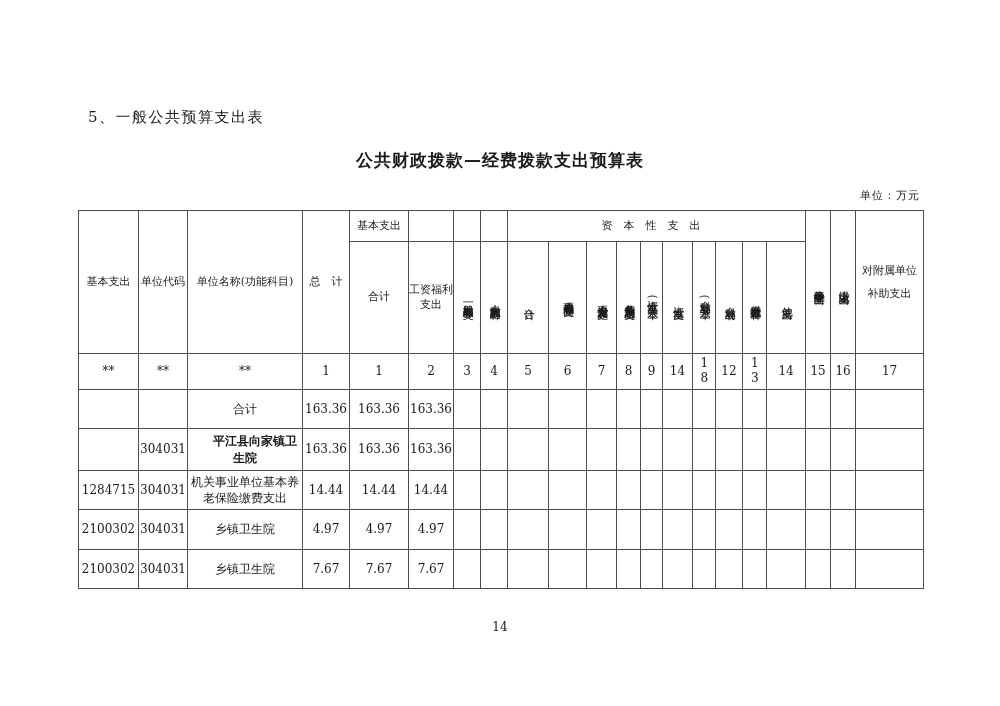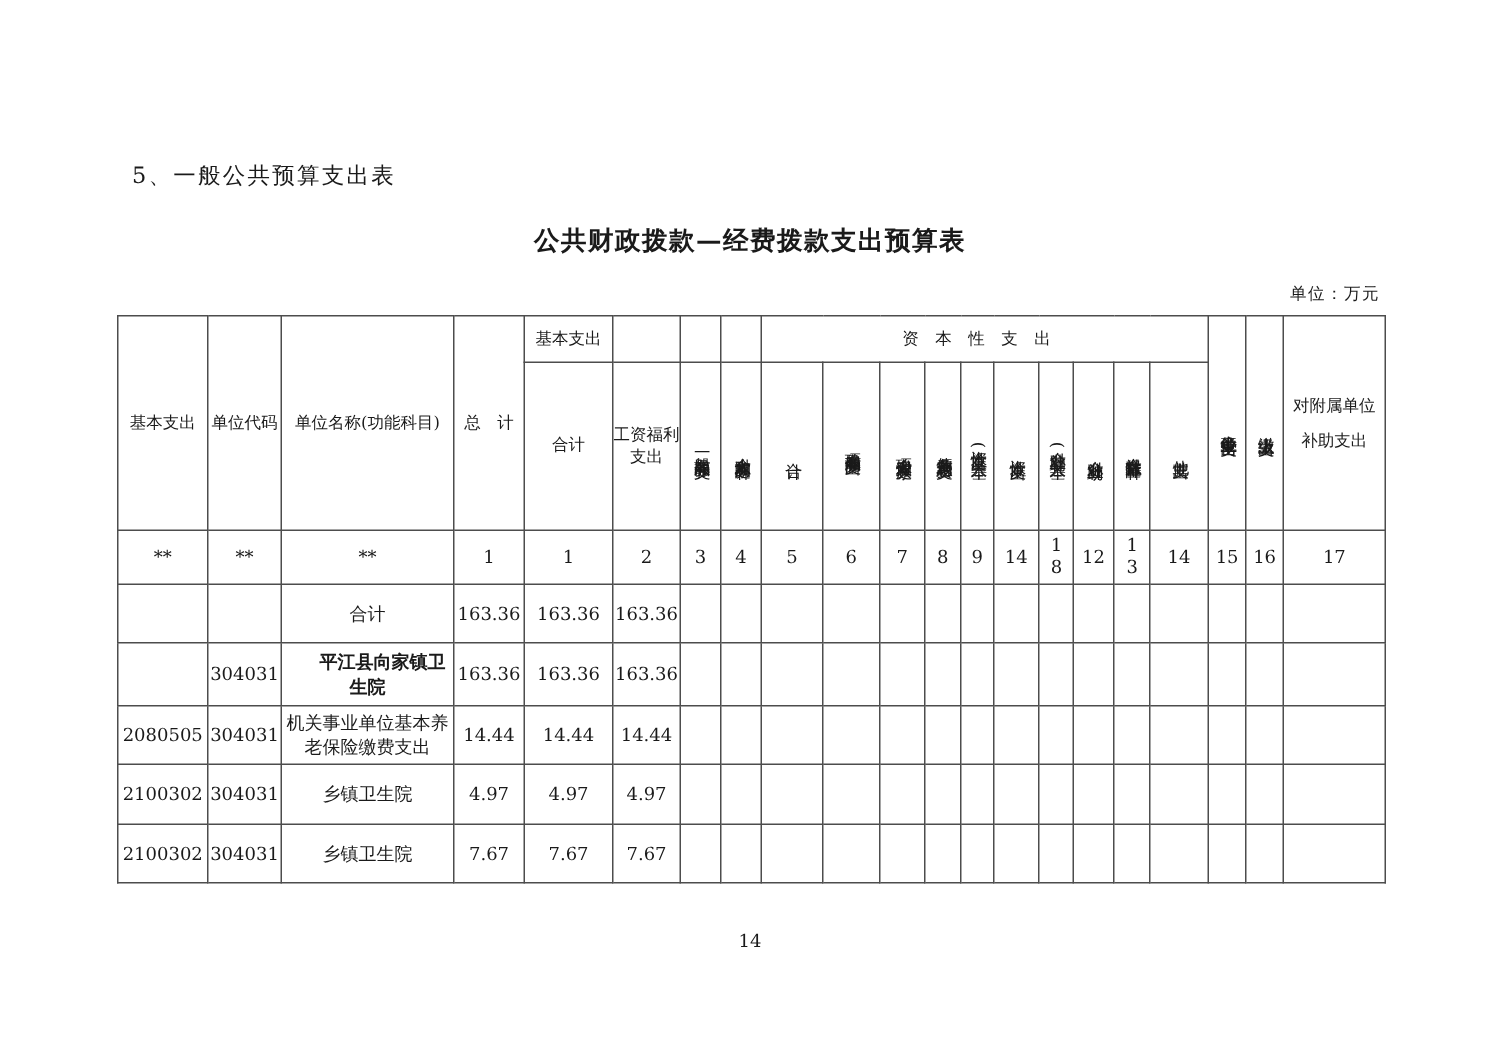--- a/index.html
+++ b/index.html
@@ -186,21 +186,21 @@
         <td></td>
         <td></td>
         <td></td>
         <td></td>
         <td></td>
         <td></td>
         <td></td>
   </tr>
 
   <tr class="data" style="height:39px">
-    <td>2080505</td>
+    <td>1284715</td>
     <td class="code">304031</td>
     <td class="name">机关事业单位基本养老保险缴费支出</td>
     <td class="num">14.44</td>
     <td class="num">14.44</td>
     <td class="num">14.44</td>
     <td></td>
         <td></td>
         <td></td>
         <td></td>
         <td></td>

